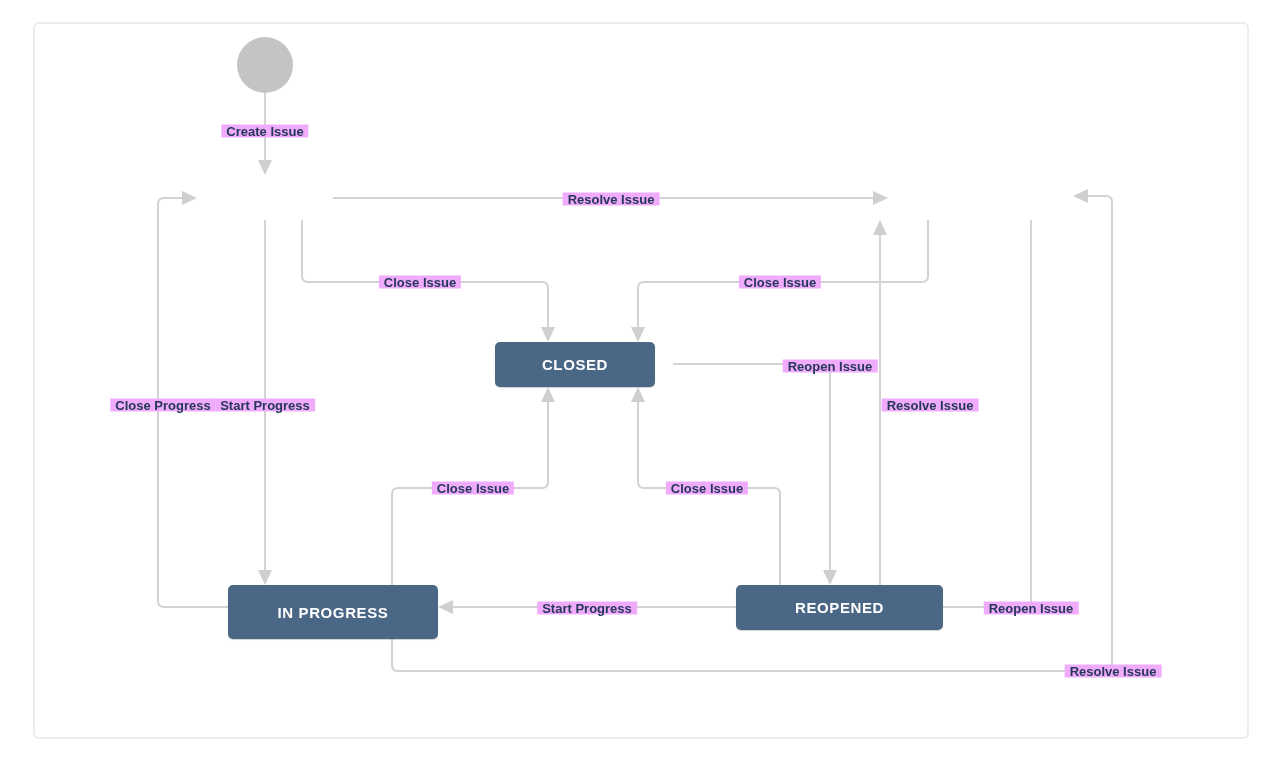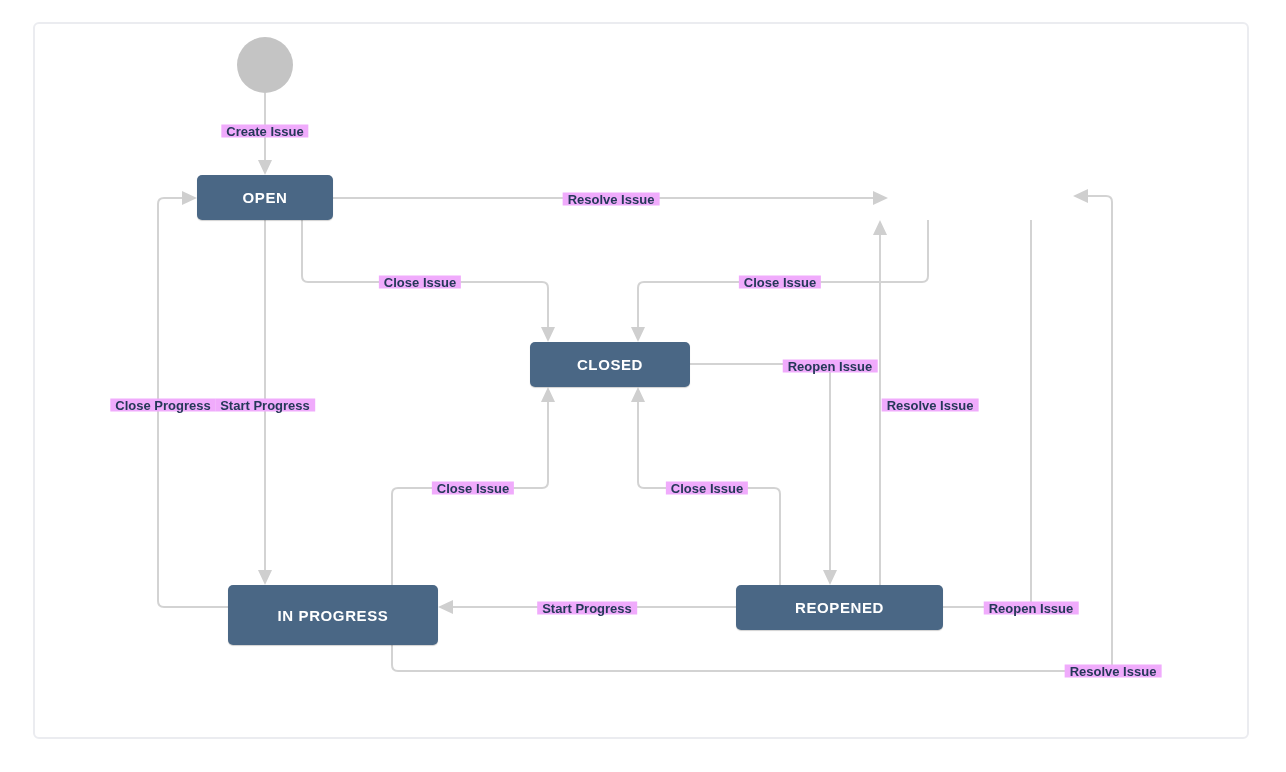--- a/index.html
+++ b/index.html
@@ -120,30 +120,27 @@
 
     <path class="wire" d="M 1031,220 L 1031,607 L 930,607"></path>
     <polygon class="arrowhead" points="922,607 937,600 937,614"></polygon>
 
     <path class="wire" d="M 392,630 L 392,665 Q 392,671 398,671 L 1106,671 Q 1112,671 1112,665 L 1112,202 Q 1112,196 1106,196 L 1081,196"></path>
     <polygon class="arrowhead" points="1073,196 1088,189 1088,203"></polygon>
   </svg>
 
   <div class="start-node" style="left:237px; top:37px;"></div>
 
-  <div class="state-box" style="left:197px; top:175px; width:136px; height:45px;">
-    <span>OPEN</span>
-  </div>
 
 
-  <div class="state-box" style="left:530px; top:342px; width:160px; height:45px;">
+  <div class="state-box" style="left:495px; top:342px; width:160px; height:45px;">
     <span>CLOSED</span>
   </div>
 
-  <div class="state-box" style="left:228px; top:585px; width:210px; height:60px;">
+  <div class="state-box" style="left:228px; top:585px; width:210px; height:54px;">
     <span>IN PROGRESS</span>
   </div>
 
   <div class="state-box" style="left:736px; top:585px; width:207px; height:45px;">
     <span>REOPENED</span>
   </div>
 
   <div class="edge-label" style="left:265px; top:131px;">Create Issue</div>
   <div class="edge-label" style="left:611px; top:199px;">Resolve Issue</div>
   <div class="edge-label" style="left:420px; top:282px;">Close Issue</div>

